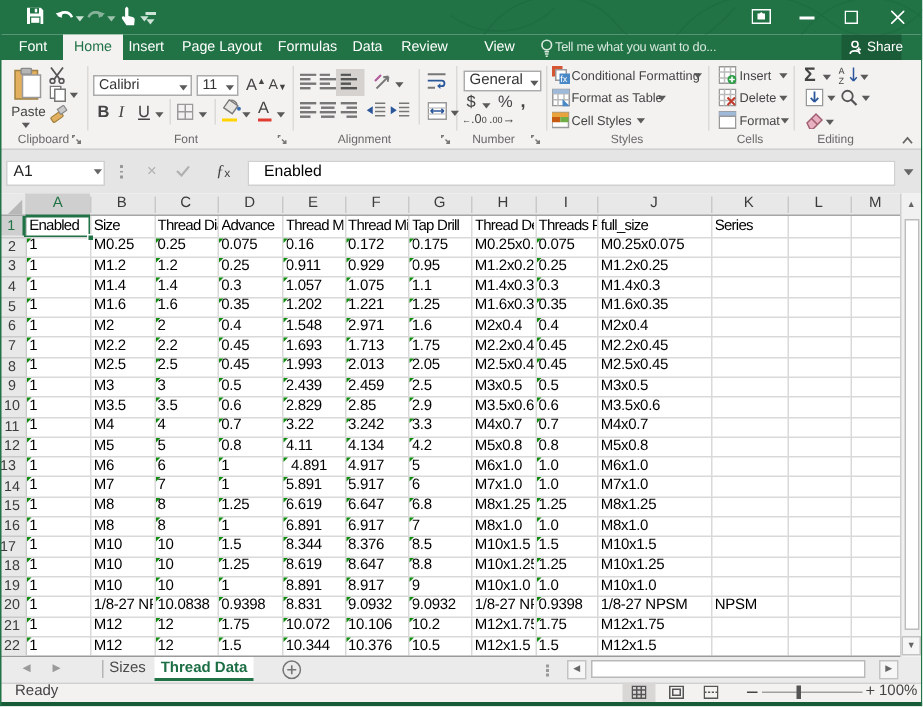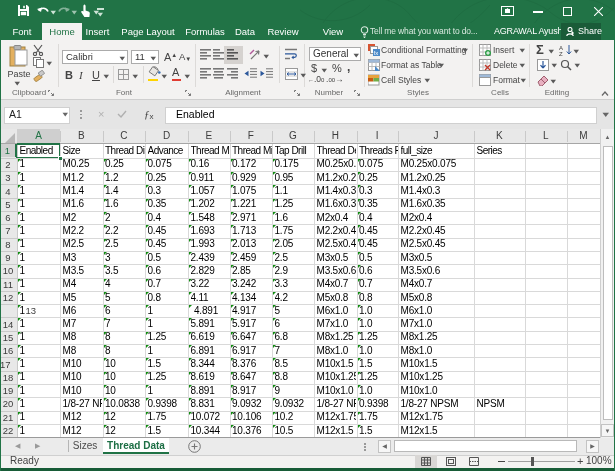--- a/index.html
+++ b/index.html
@@ -65,21 +65,20 @@
 <div style="position:absolute;left:113px;top:23px;height:17px;line-height:17px;font-size:9.5px;color:#fff;white-space:nowrap;width:70px;text-align:center">Page Layout</div>
 <div style="position:absolute;left:175px;top:23px;height:17px;line-height:17px;font-size:9.5px;color:#fff;white-space:nowrap;width:60px;text-align:center">Formulas</div>
 <div style="position:absolute;left:225px;top:23px;height:17px;line-height:17px;font-size:9.5px;color:#fff;white-space:nowrap;width:40px;text-align:center">Data</div>
 <div style="position:absolute;left:253px;top:23px;height:17px;line-height:17px;font-size:9.5px;color:#fff;white-space:nowrap;width:60px;text-align:center">Review</div>
 <div style="position:absolute;left:313px;top:23px;height:17px;line-height:17px;font-size:9.5px;color:#fff;white-space:nowrap;width:40px;text-align:center">View</div>
 <svg style="position:absolute;left:360px;top:26px" width="9" height="12" viewBox="0 0 9 12">
       <circle cx="4.5" cy="4" r="3.2" fill="none" stroke="#d8e8de" stroke-width="1.1"></circle>
       <path d="M3 8.5 h3 M3.3 10 h2.4 M3.8 11.5 h1.4" stroke="#d8e8de" stroke-width="1"></path>
     </svg>
 <div style="position:absolute;left:370px;top:23px;height:17px;line-height:17px;font-size:8.5px;color:#d8e8de;white-space:nowrap;letter-spacing:-0.15px">Tell me what you want to do...</div>
-<div style="position:absolute;left:494px;top:23px;height:17px;line-height:17px;font-size:9px;color:#fff;white-space:nowrap;letter-spacing:-0.2px">AGRAWAL Ayush</div>
 <div style="position:absolute;left:561px;top:23px;width:40px;height:17px;background:#1a5b38"></div>
 <svg style="position:absolute;left:566px;top:27px" width="9" height="10" viewBox="0 0 9 10">
       <circle cx="4" cy="2.5" r="2" fill="none" stroke="#fff" stroke-width="1.1"></circle>
       <path d="M0.8 9 c0 -2.8 6.4 -2.8 6.4 0" fill="none" stroke="#fff" stroke-width="1.1"></path>
       <path d="M6.5 4.5 v3 M5 6 h3" stroke="#fff" stroke-width="1"></path>
     </svg>
 <div style="position:absolute;left:578px;top:23px;height:17px;line-height:17px;font-size:9px;color:#fff;white-space:nowrap;">Share</div>
 <div style="position:absolute;left:0;top:40px;width:615px;height:59px;background:#f3f2f1"></div>
 <div style="position:absolute;left:58px;top:44px;width:1px;height:43px;background:#dcdad8"></div>
 <div style="position:absolute;left:195px;top:44px;width:1px;height:43px;background:#dcdad8"></div>
@@ -449,21 +448,21 @@
 <div style="position:absolute;left:0px;top:237.76999999999998px;height:13.31px;line-height:13.31px;font-size:9.5px;color:#3c3c3c;white-space:nowrap;width:16px;text-align:center">8</div>
 <div style="position:absolute;left:0;top:237.6px;width:17px;height:1px;background:#c9c9c9"></div>
 <div style="position:absolute;left:0px;top:251.07999999999998px;height:13.31px;line-height:13.31px;font-size:9.5px;color:#3c3c3c;white-space:nowrap;width:16px;text-align:center">9</div>
 <div style="position:absolute;left:0;top:250.9px;width:17px;height:1px;background:#c9c9c9"></div>
 <div style="position:absolute;left:0px;top:264.39px;height:13.31px;line-height:13.31px;font-size:9.5px;color:#3c3c3c;white-space:nowrap;width:16px;text-align:center">10</div>
 <div style="position:absolute;left:0;top:264.2px;width:17px;height:1px;background:#c9c9c9"></div>
 <div style="position:absolute;left:0px;top:277.7px;height:13.31px;line-height:13.31px;font-size:9.5px;color:#3c3c3c;white-space:nowrap;width:16px;text-align:center">11</div>
 <div style="position:absolute;left:0;top:277.5px;width:17px;height:1px;background:#c9c9c9"></div>
 <div style="position:absolute;left:0px;top:291.01px;height:13.31px;line-height:13.31px;font-size:9.5px;color:#3c3c3c;white-space:nowrap;width:16px;text-align:center">12</div>
 <div style="position:absolute;left:0;top:290.8px;width:17px;height:1px;background:#c9c9c9"></div>
-<div style="position:absolute;left:0px;top:304.32px;height:13.31px;line-height:13.31px;font-size:9.5px;color:#3c3c3c;white-space:nowrap;width:36px;text-align:right">13</div>
+<div style="position:absolute;left:0px;top:304.32px;height:13.31px;line-height:13.31px;font-size:9.5px;color:#3c3c3c;white-space:nowrap;width:36px;text-align:left">13</div>
 <div style="position:absolute;left:0;top:304.1px;width:17px;height:1px;background:#c9c9c9"></div>
 <div style="position:absolute;left:0px;top:317.63px;height:13.31px;line-height:13.31px;font-size:9.5px;color:#3c3c3c;white-space:nowrap;width:16px;text-align:center">14</div>
 <div style="position:absolute;left:0;top:317.4px;width:17px;height:1px;background:#c9c9c9"></div>
 <div style="position:absolute;left:0px;top:330.94px;height:13.31px;line-height:13.31px;font-size:9.5px;color:#3c3c3c;white-space:nowrap;width:16px;text-align:center">15</div>
 <div style="position:absolute;left:0;top:330.7px;width:17px;height:1px;background:#c9c9c9"></div>
 <div style="position:absolute;left:0px;top:344.25px;height:13.31px;line-height:13.31px;font-size:9.5px;color:#3c3c3c;white-space:nowrap;width:16px;text-align:center">16</div>
 <div style="position:absolute;left:0;top:344.1px;width:17px;height:1px;background:#c9c9c9"></div>
 <div style="position:absolute;left:0px;top:357.56px;height:13.31px;line-height:13.31px;font-size:9.5px;color:#3c3c3c;white-space:nowrap;width:16px;text-align:left">17</div>
 <div style="position:absolute;left:0;top:357.4px;width:17px;height:1px;background:#c9c9c9"></div>
 <div style="position:absolute;left:0px;top:370.87px;height:13.31px;line-height:13.31px;font-size:9.5px;color:#3c3c3c;white-space:nowrap;width:16px;text-align:center">18</div>

